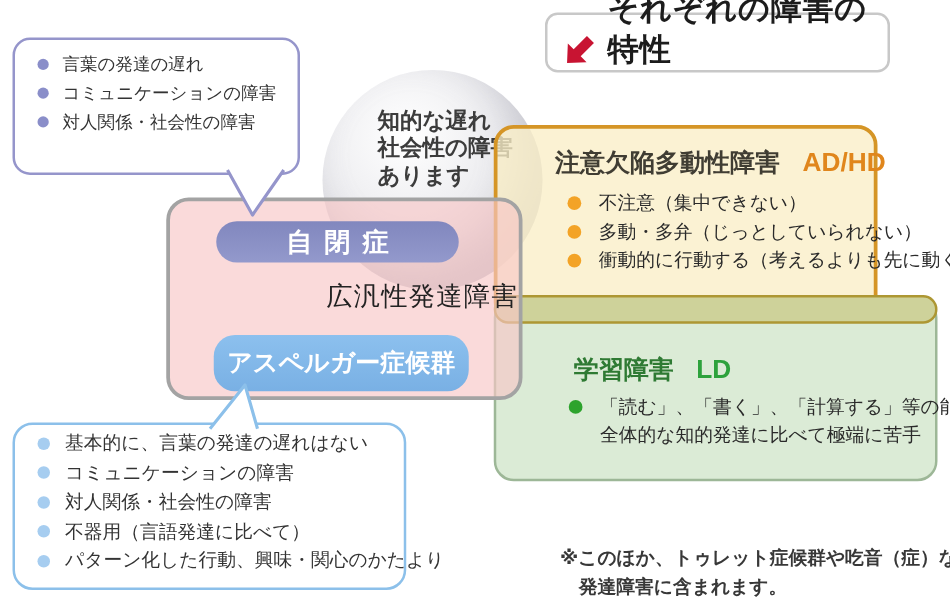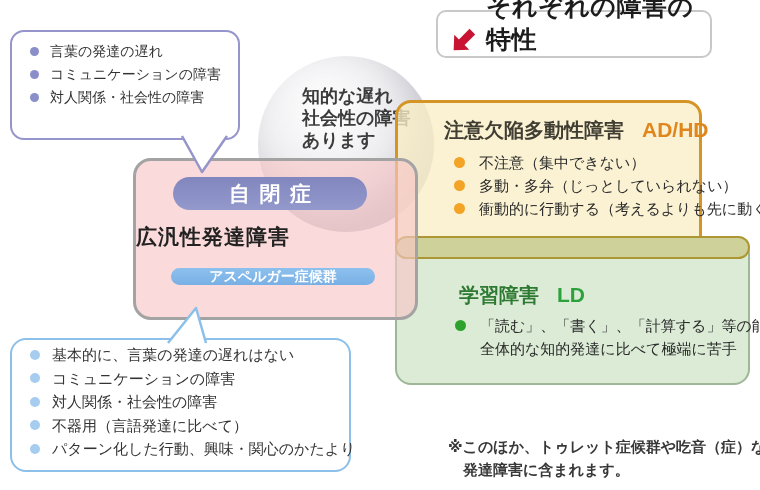--- a/index.html
+++ b/index.html
@@ -27,21 +27,21 @@
     font-size:18px;font-weight:bold;color:#3c3c3c;line-height:22px;white-space:nowrap;
   }
   
   .bubble{position:absolute;background:#fff;box-sizing:border-box;z-index:6;}
   .bubble-autism{
     left:10px;top:30px;width:230px;height:110px;
     border:2.5px solid #9595cb;border-radius:14px;
     padding:8px 0 8px 18px;
   }
   .bubble-asperger{
-    left:10px;top:338px;width:341px;height:134px;
+    left:10px;top:338px;width:315px;height:134px;
     border:2.5px solid #8cc0ea;border-radius:16px;
     padding:3px 8px 3px 18px;
   }
   .b-item{display:flex;align-items:center;}
   .bubble-autism .b-item{line-height:23px;height:23px;}
   .bubble-asperger .b-item{line-height:23.5px;height:23.5px;}
   .dot{border-radius:50%;flex:0 0 auto;display:inline-block;}
   .dot-purple{width:9px;height:9px;background:#8a8ec9;margin-right:11px;}
   .dot-blue{width:10px;height:10px;background:#a6cdf0;margin-right:12px;}
   .bubble-autism .b-txt{font-size:14px;color:#333;white-space:nowrap;}
@@ -56,26 +56,26 @@
   .pill{
     position:absolute;border-radius:17px;color:#fff;font-weight:bold;
     display:flex;align-items:center;justify-content:center;white-space:nowrap;
   }
   .pill-autism{
     left:37px;top:16px;width:194px;height:33px;font-size:21px;
     letter-spacing:.45em;text-indent:.45em;
     background:linear-gradient(180deg,#8187be 0%,#9399cc 100%);
   }
   .pill-asperger{
-    left:35px;top:107px;width:204px;height:17px;font-size:14px;
+    left:35px;top:107px;width:204px;height:45px;font-size:20px;
     background:linear-gradient(180deg,#8cc0ee 0%,#79b0e4 100%);
   }
   .pdd-label{
-    position:absolute;left:0;top:62px;width:100%;text-align:left;
-    font-size:21px;font-weight:bold;color:#222;letter-spacing:1px;
+    position:absolute;left:0;top:62px;width:100%;text-align:right;
+    font-size:21px;font-weight:normal;color:#222;letter-spacing:1px;
   }
   
   .adhd-box{
     position:absolute;left:395px;top:100px;width:307px;height:158px;
     background:rgba(250,238,199,.78);
     border:3px solid #d59526;border-radius:16px;z-index:3;box-sizing:border-box;
   }
   .ld-box{
     position:absolute;left:395px;top:238px;width:355px;height:147px;
     background:rgba(216,233,211,.92);

